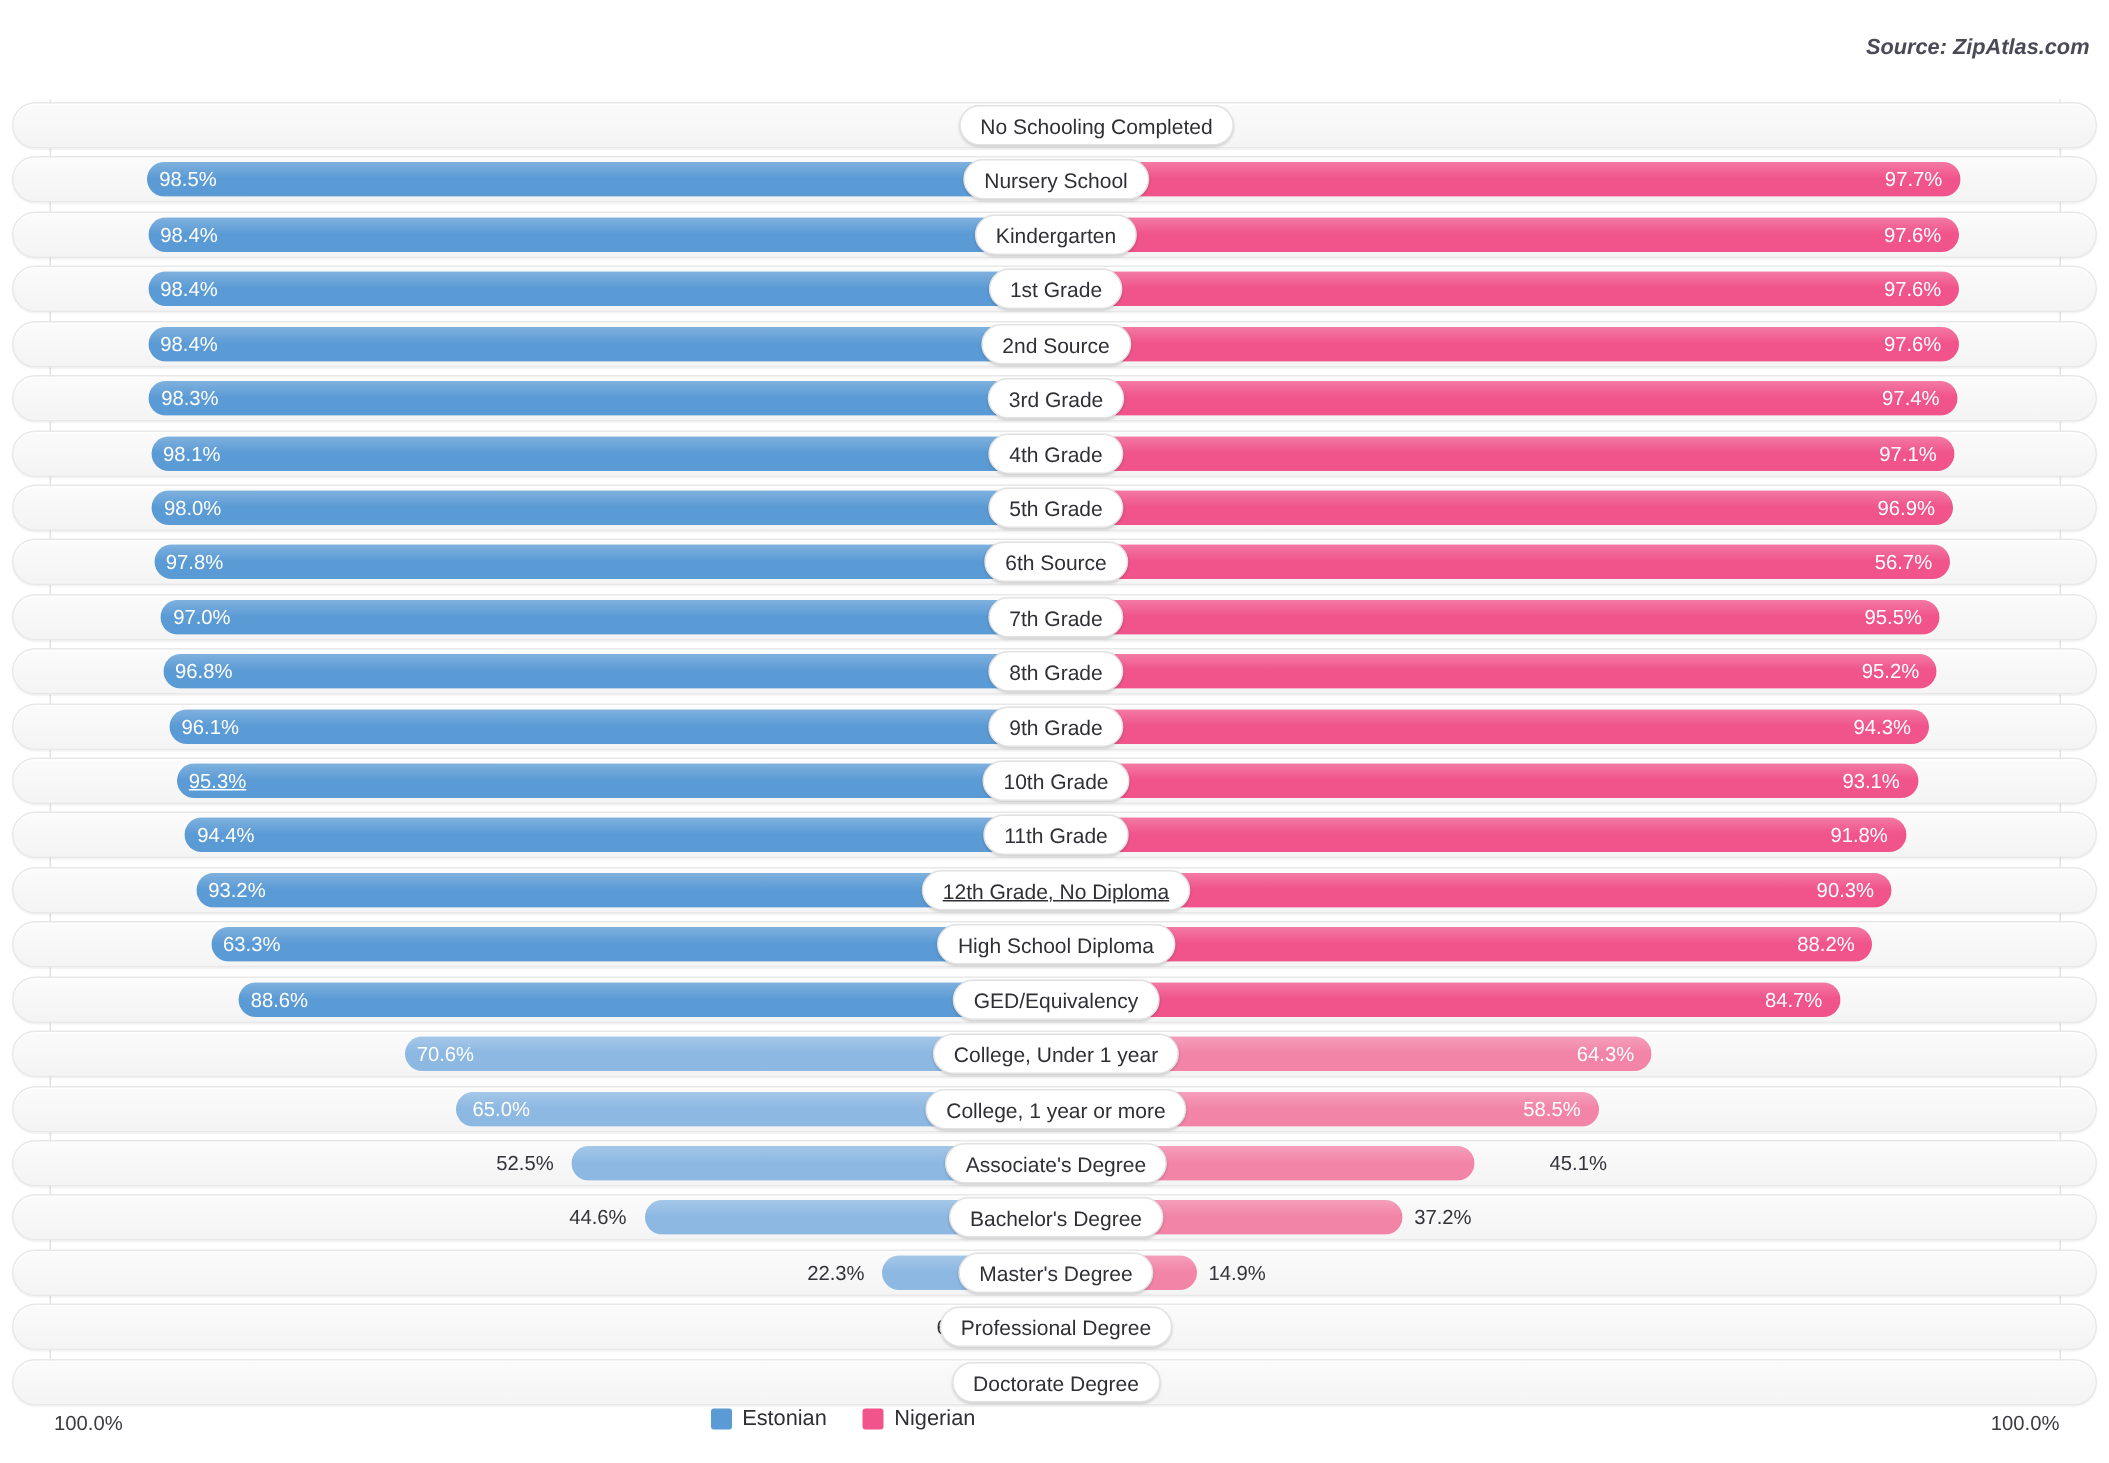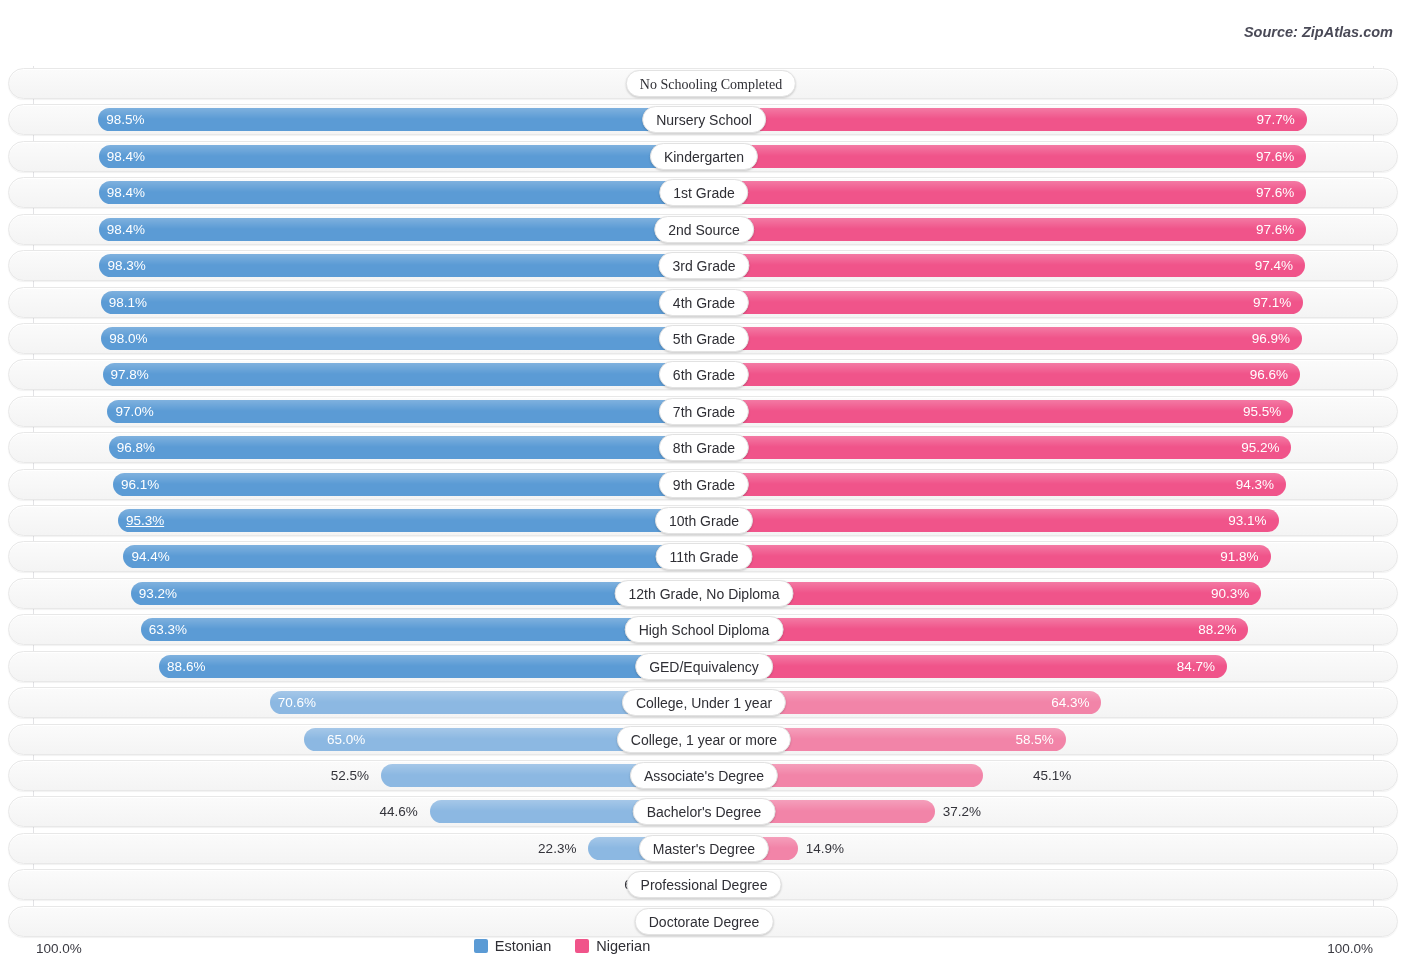--- a/index.html
+++ b/index.html
@@ -156,21 +156,21 @@
   <div id="plot">
     <div class="gridline gl-left"></div>
     <div class="gridline gl-right"></div>
     <div id="rows">
         <div class="row" style="top: 2px;">
           <div class="row-inner">
             <div class="bar bar-left" style="right: 693px; width: 9.84px; background: linear-gradient(rgb(169, 201, 233), rgb(169, 201, 233)) rgb(169, 201, 233);"></div>
             <div class="val outside" style="right: 714.84px;">1.6%</div>
             <div class="bar bar-right" style="left: 697px; width: 14.145px; background: linear-gradient(rgb(243, 162, 189), rgb(243, 162, 189)) rgb(243, 162, 189);"></div>
             <div class="val outside" style="left: 719.145px;">2.3%</div>
-            <div class="pill" style="left: 702px; font-family: Liberation Serif, serif;">No Schooling Completed</div>
+            <div class="pill" style="left: 722px;">No Schooling Completed</div>
           </div>
         </div>
         <div class="row" style="top: 38.42px;">
           <div class="row-inner">
             <div class="bar bar-left" style="right: 693px; width: 605.775px; background: linear-gradient(rgb(91, 155, 213), rgb(91, 155, 213)) rgb(91, 155, 213);"></div>
             <div class="val inside l-in" style="left: 97.225px;">98.5%</div>
             <div class="bar bar-right" style="left: 697px; width: 600.855px; background: linear-gradient(rgb(240, 84, 138), rgb(240, 84, 138)) rgb(240, 84, 138);"></div>
             <div class="val inside r-in" style="right: 102.145px;">97.7%</div>
             <div class="pill" style="left: 695px;">Nursery School</div>
           </div>
@@ -227,22 +227,22 @@
             <div class="bar bar-right" style="left: 697px; width: 595.935px; background: linear-gradient(rgb(240, 84, 138), rgb(240, 84, 138)) rgb(240, 84, 138);"></div>
             <div class="val inside r-in" style="right: 107.065px;">96.9%</div>
             <div class="pill" style="left: 695px;">5th Grade</div>
           </div>
         </div>
         <div class="row" style="top: 293.36px;">
           <div class="row-inner">
             <div class="bar bar-left" style="right: 693px; width: 601.47px; background: linear-gradient(rgb(91, 155, 213), rgb(91, 155, 213)) rgb(91, 155, 213);"></div>
             <div class="val inside l-in" style="left: 101.53px;">97.8%</div>
             <div class="bar bar-right" style="left: 697px; width: 594.09px; background: linear-gradient(rgb(240, 84, 138), rgb(240, 84, 138)) rgb(240, 84, 138);"></div>
-            <div class="val inside r-in" style="right: 108.91px;">96.6%</div>
-            <div class="pill" style="left: 695px;">6th Grade</div>
+            <div class="val inside r-in" style="right: 108.91px;">56.7%</div>
+            <div class="pill" style="left: 695px;">6th Source</div>
           </div>
         </div>
         <div class="row" style="top: 329.78px;">
           <div class="row-inner">
             <div class="bar bar-left" style="right: 693px; width: 596.55px; background: linear-gradient(rgb(91, 155, 213), rgb(91, 155, 213)) rgb(91, 155, 213);"></div>
             <div class="val inside l-in" style="left: 106.45px;">97.0%</div>
             <div class="bar bar-right" style="left: 697px; width: 587.325px; background: linear-gradient(rgb(240, 84, 138), rgb(240, 84, 138)) rgb(240, 84, 138);"></div>
             <div class="val inside r-in" style="right: 115.675px;">95.5%</div>
             <div class="pill" style="left: 695px;">7th Grade</div>
           </div>
@@ -282,21 +282,21 @@
             <div class="val inside r-in" style="right: 138.43px;">91.8%</div>
             <div class="pill" style="left: 695px;">11th Grade</div>
           </div>
         </div>
         <div class="row" style="top: 511.88px;">
           <div class="row-inner">
             <div class="bar bar-left" style="right: 693px; width: 573.18px; background: linear-gradient(rgb(91, 155, 213), rgb(91, 155, 213)) rgb(91, 155, 213);"></div>
             <div class="val inside l-in" style="left: 129.82px;">93.2%</div>
             <div class="bar bar-right" style="left: 697px; width: 555.345px; background: linear-gradient(rgb(240, 84, 138), rgb(240, 84, 138)) rgb(240, 84, 138);"></div>
             <div class="val inside r-in" style="right: 147.655px;">90.3%</div>
-            <div class="pill" style="left: 695px;">12th Grade, No Diploma</div>
+            <div class="pill" style="left: 695px; text-decoration: underline;">12th Grade, No Diploma</div>
           </div>
         </div>
         <div class="row" style="top: 548.3px;">
           <div class="row-inner">
             <div class="bar bar-left" style="right: 693px; width: 563.34px; background: linear-gradient(rgb(91, 155, 213), rgb(91, 155, 213)) rgb(91, 155, 213);"></div>
             <div class="val inside l-in" style="left: 139.66px;">63.3%</div>
             <div class="bar bar-right" style="left: 697px; width: 542.43px; background: linear-gradient(rgb(240, 84, 138), rgb(240, 84, 138)) rgb(240, 84, 138);"></div>
             <div class="val inside r-in" style="right: 160.57px;">88.2%</div>
             <div class="pill" style="left: 695px;">High School Diploma</div>
           </div>
@@ -315,21 +315,21 @@
             <div class="bar bar-left" style="right: 693px; width: 434.19px; background: linear-gradient(rgb(140, 184, 226), rgb(140, 184, 226)) rgb(140, 184, 226);"></div>
             <div class="val inside l-in" style="left: 268.81px;">70.6%</div>
             <div class="bar bar-right" style="left: 697px; width: 395.445px; background: linear-gradient(rgb(242, 132, 168), rgb(242, 132, 168)) rgb(242, 132, 168);"></div>
             <div class="val inside r-in" style="right: 307.555px;">64.3%</div>
             <div class="pill" style="left: 695px;">College, Under 1 year</div>
           </div>
         </div>
         <div class="row" style="top: 657.56px;">
           <div class="row-inner">
             <div class="bar bar-left" style="right: 693px; width: 399.75px; background: linear-gradient(rgb(140, 184, 226), rgb(140, 184, 226)) rgb(140, 184, 226);"></div>
-            <div class="val inside l-in" style="left: 318px; text-align: right;">65.0%</div>
+            <div class="val inside l-in" style="left: 306px; text-align: right;">65.0%</div>
             <div class="bar bar-right" style="left: 697px; width: 359.775px; background: linear-gradient(rgb(242, 132, 168), rgb(242, 132, 168)) rgb(242, 132, 168);"></div>
             <div class="val inside r-in" style="right: 343.225px;">58.5%</div>
             <div class="pill" style="left: 695px;">College, 1 year or more</div>
           </div>
         </div>
         <div class="row" style="top: 693.98px;">
           <div class="row-inner">
             <div class="bar bar-left" style="right: 693px; width: 322.875px; background: linear-gradient(rgb(140, 184, 226), rgb(140, 184, 226)) rgb(140, 184, 226);"></div>
             <div class="val outside" style="right: 1027.88px;">52.5%</div>
             <div class="bar bar-right" style="left: 697px; width: 277.365px; background: linear-gradient(rgb(242, 132, 168), rgb(242, 132, 168)) rgb(242, 132, 168);"></div>

